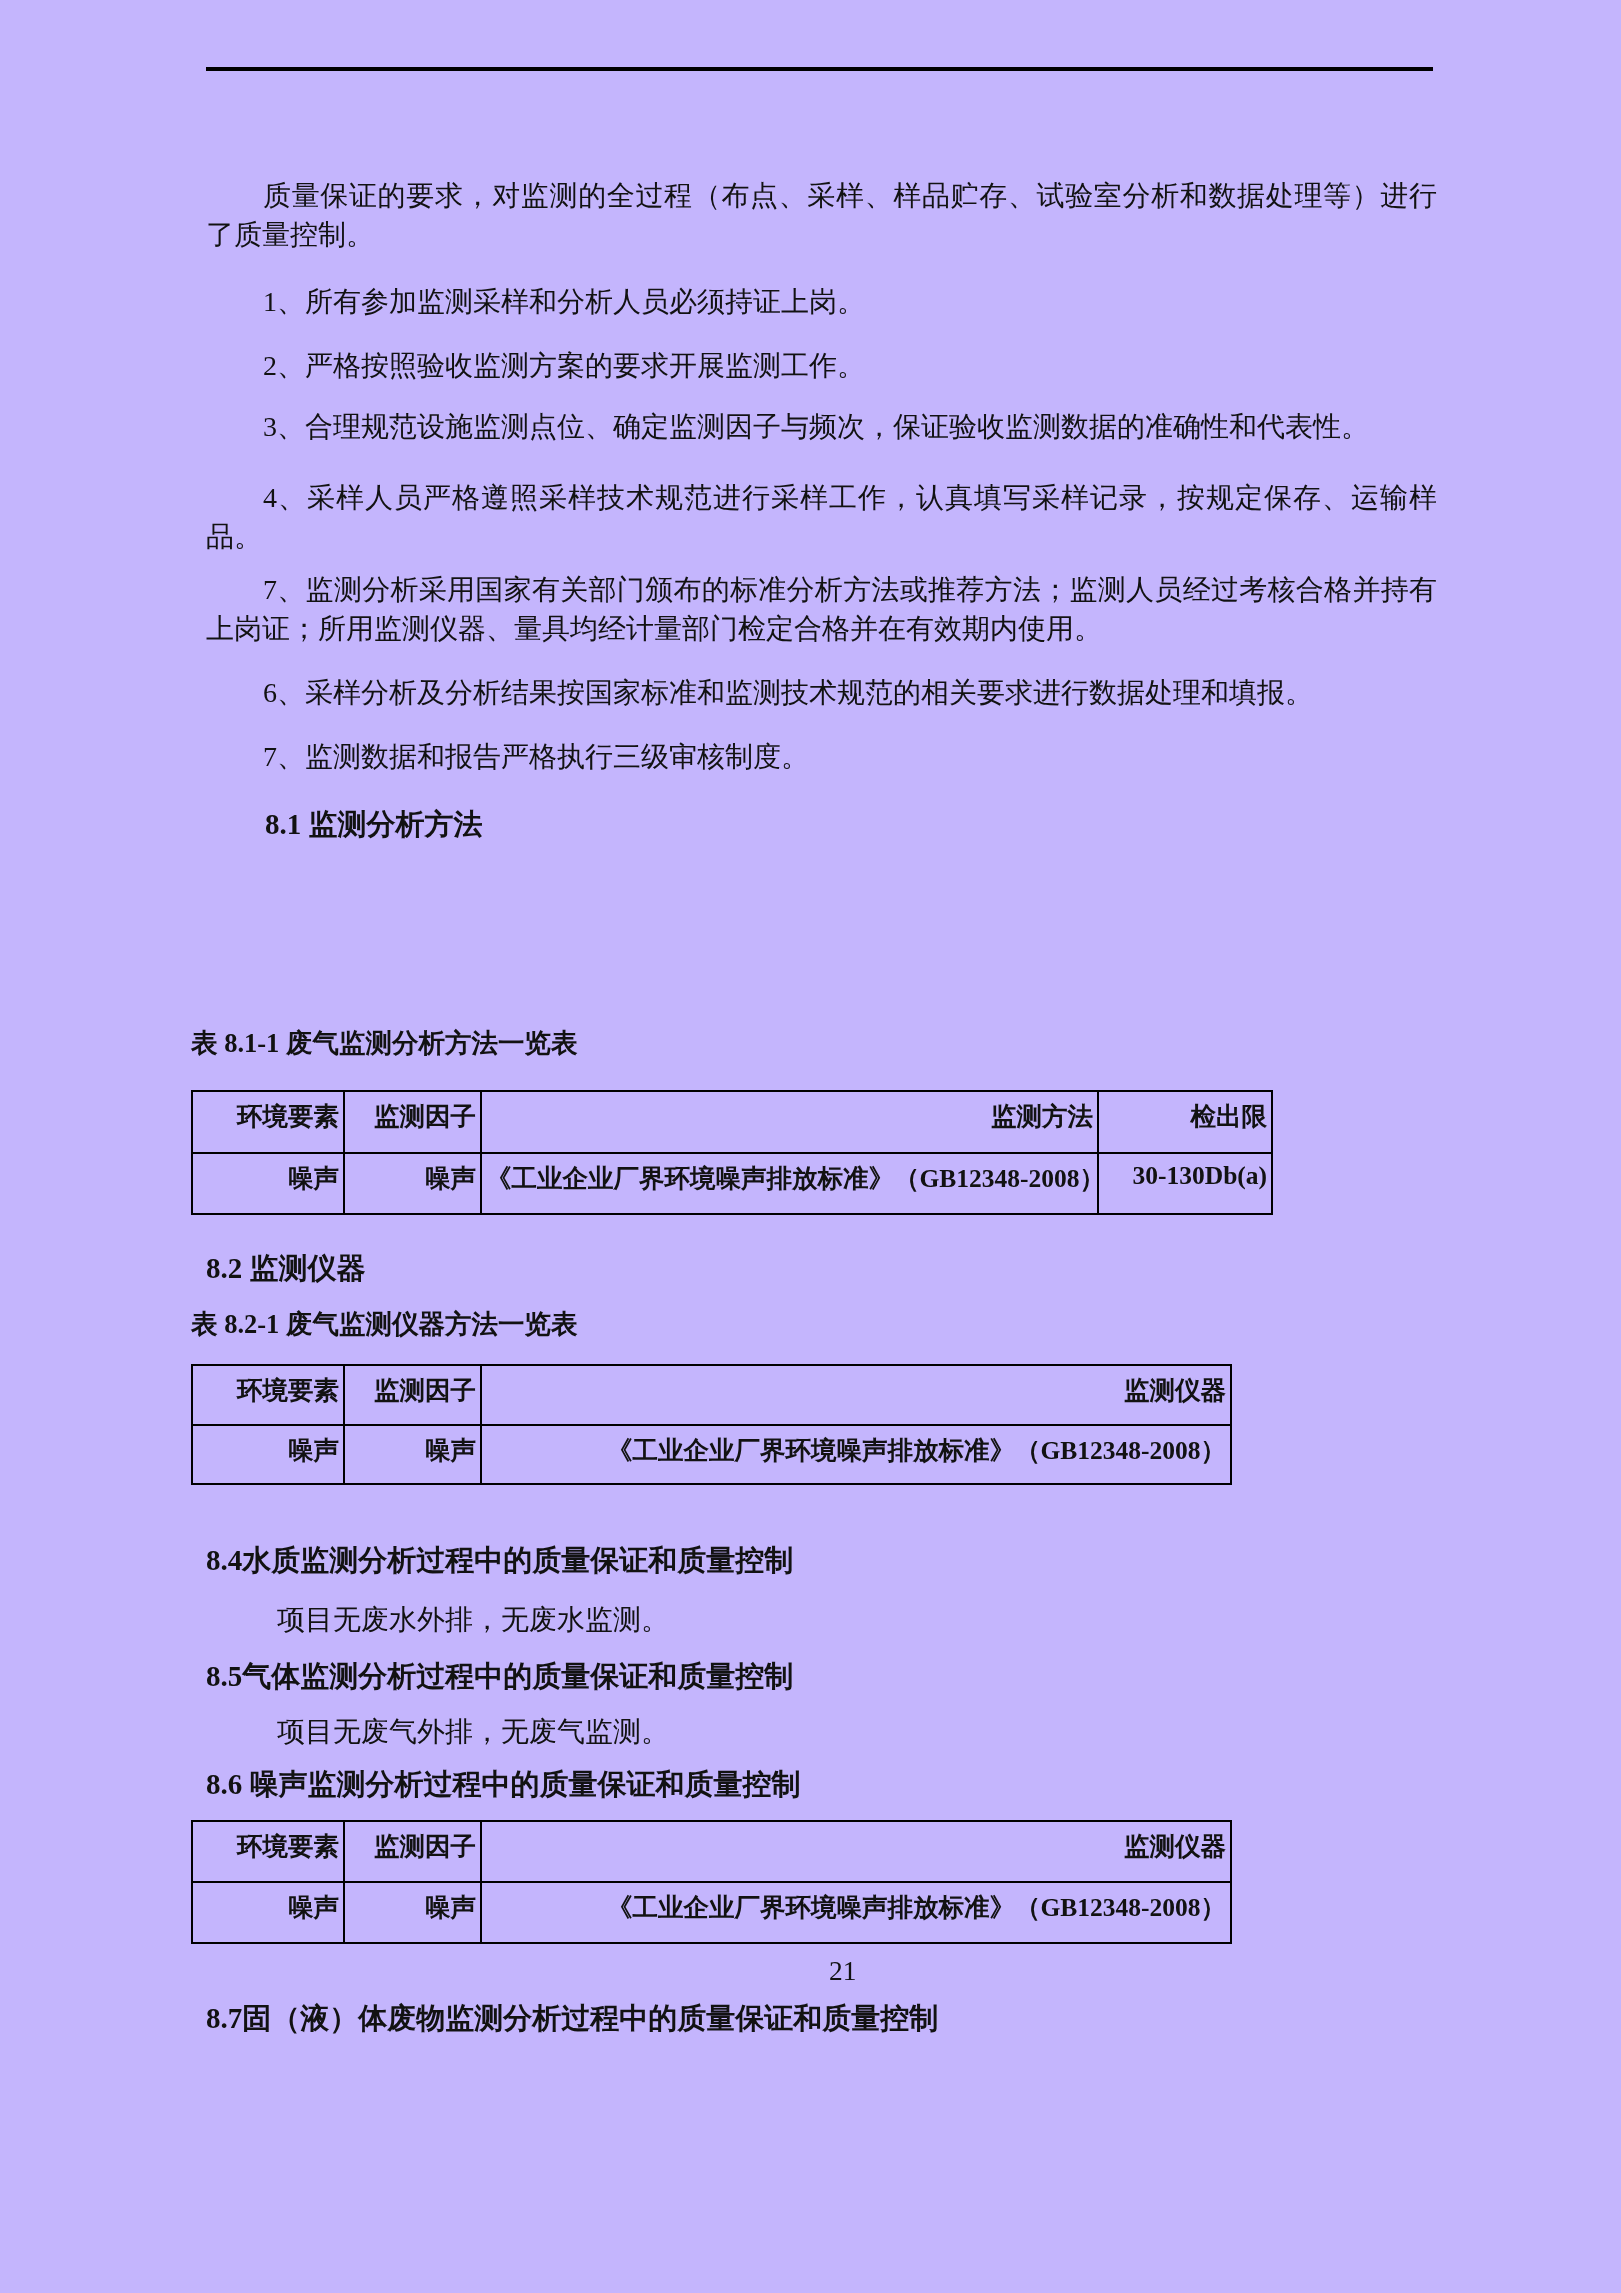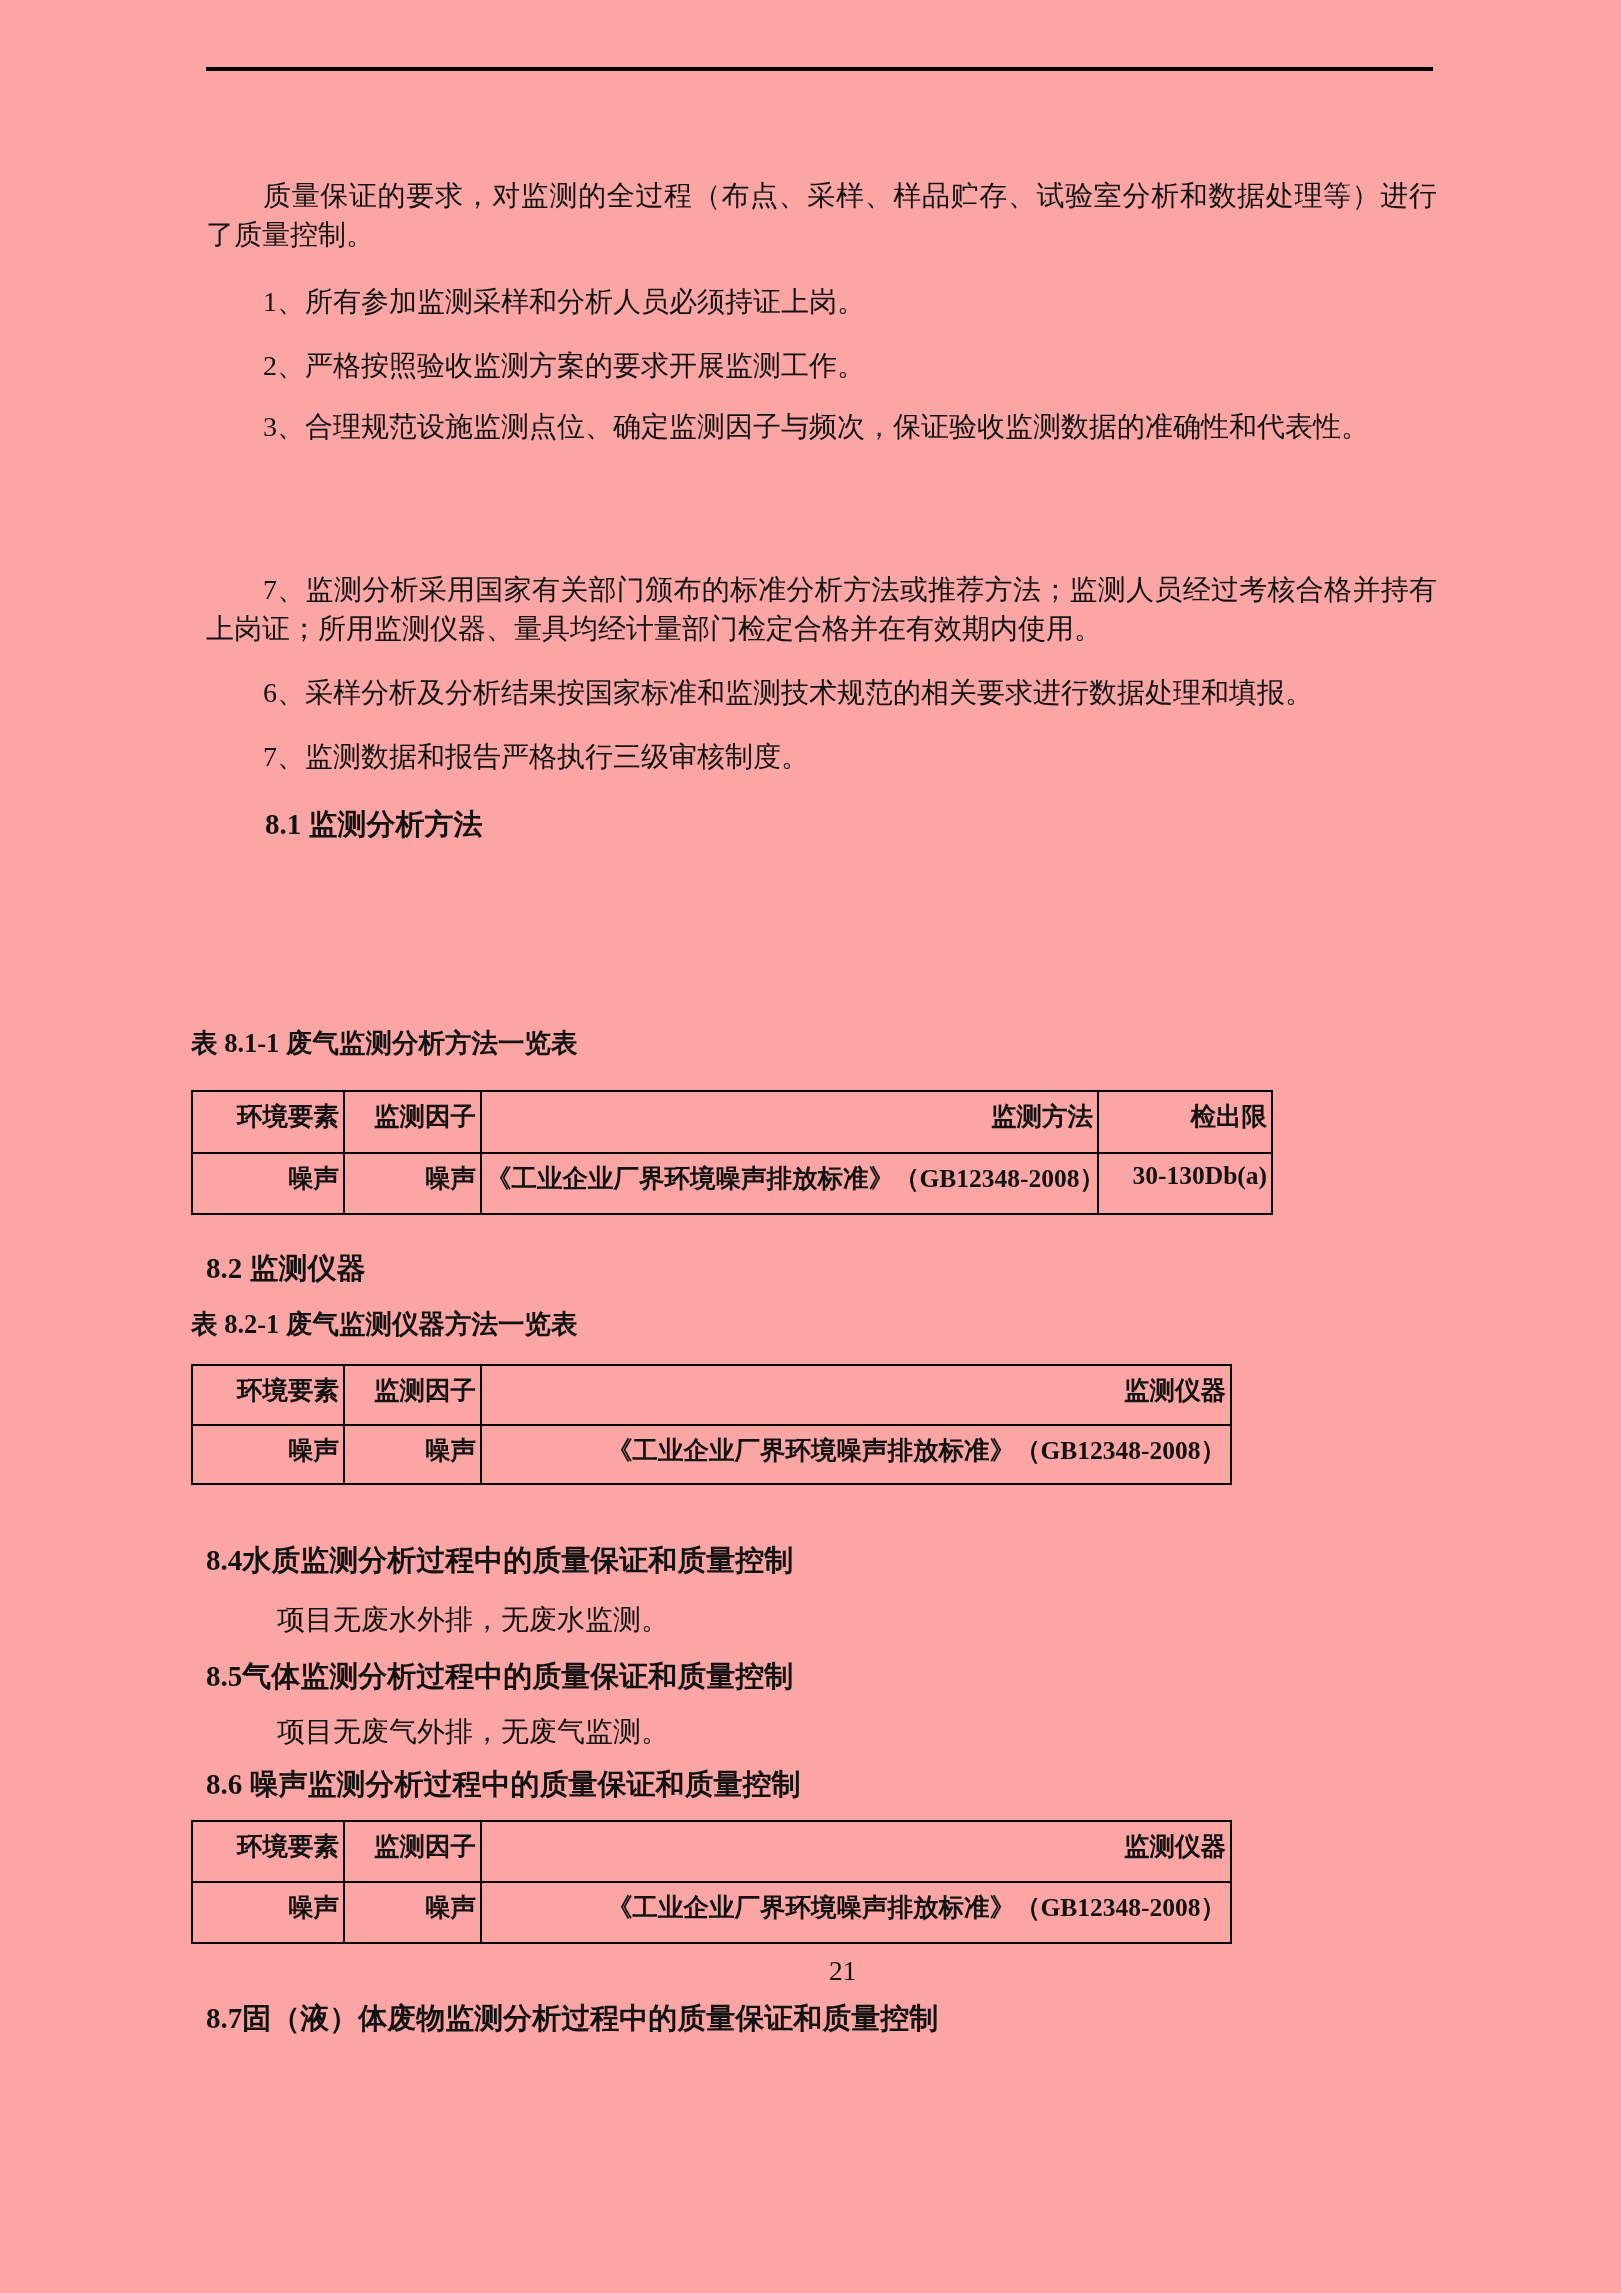--- a/index.html
+++ b/index.html
@@ -1,17 +1,17 @@
 <!DOCTYPE html>
 <html><head>
 <meta charset="utf-8">
 <style>
   html,body { margin:0; padding:0; background:#ffffff; }
   .page {
-    position:relative; width:1621px; height:2294px; background:#fca5a5;
+    position:relative; width:1621px; height:2294px; background:#c4b5fd;
     font-family:"Liberation Serif","DejaVu Serif",serif; color:#121212;
     overflow:hidden;
   }
   .top-rule { position:absolute; left:206px; top:67px; width:1227px; height:3.9px; background:#000; }
 
   .body-text {
     position:absolute; left:206px; width:1231px; margin:0;
     font-size:28px; line-height:39px; text-align:justify;
   }
   .indent { text-indent:57px; }
@@ -60,20 +60,21 @@
   <div class="top-rule"></div>
 
   <p class="body-text indent" style="top:176px">质量保证的要求，对监测的全过程（布点、采样、样品贮存、试验室分析和数据处理等）进行了质量控制。</p>
 
   <p class="body-text indent" style="top:282px">1、所有参加监测采样和分析人员必须持证上岗。</p>
 
   <p class="body-text indent" style="top:346px">2、严格按照验收监测方案的要求开展监测工作。</p>
 
   <p class="body-text indent" style="top:407px">3、合理规范设施监测点位、确定监测因子与频次，保证验收监测数据的准确性和代表性。</p>
 
+  <p class="body-text indent" style="top:478px">4、采样人员严格遵照采样技术规范进行采样工作，认真填写采样记录，按规定保存、运输样品。</p>
 
   <p class="body-text indent" style="top:570px">7、监测分析采用国家有关部门颁布的标准分析方法或推荐方法；监测人员经过考核合格并持有上岗证；所用监测仪器、量具均经计量部门检定合格并在有效期内使用。</p>
 
   <p class="body-text indent" style="top:673px">6、采样分析及分析结果按国家标准和监测技术规范的相关要求进行数据处理和填报。</p>
 
   <p class="body-text indent" style="top:737px">7、监测数据和报告严格执行三级审核制度。</p>
 
   <h2 class="heading heading-indented" style="top:806px">8.1 监测分析方法</h2>
 
   <p class="table-title title-1">表 8.1-1 废气监测分析方法一览表</p>

